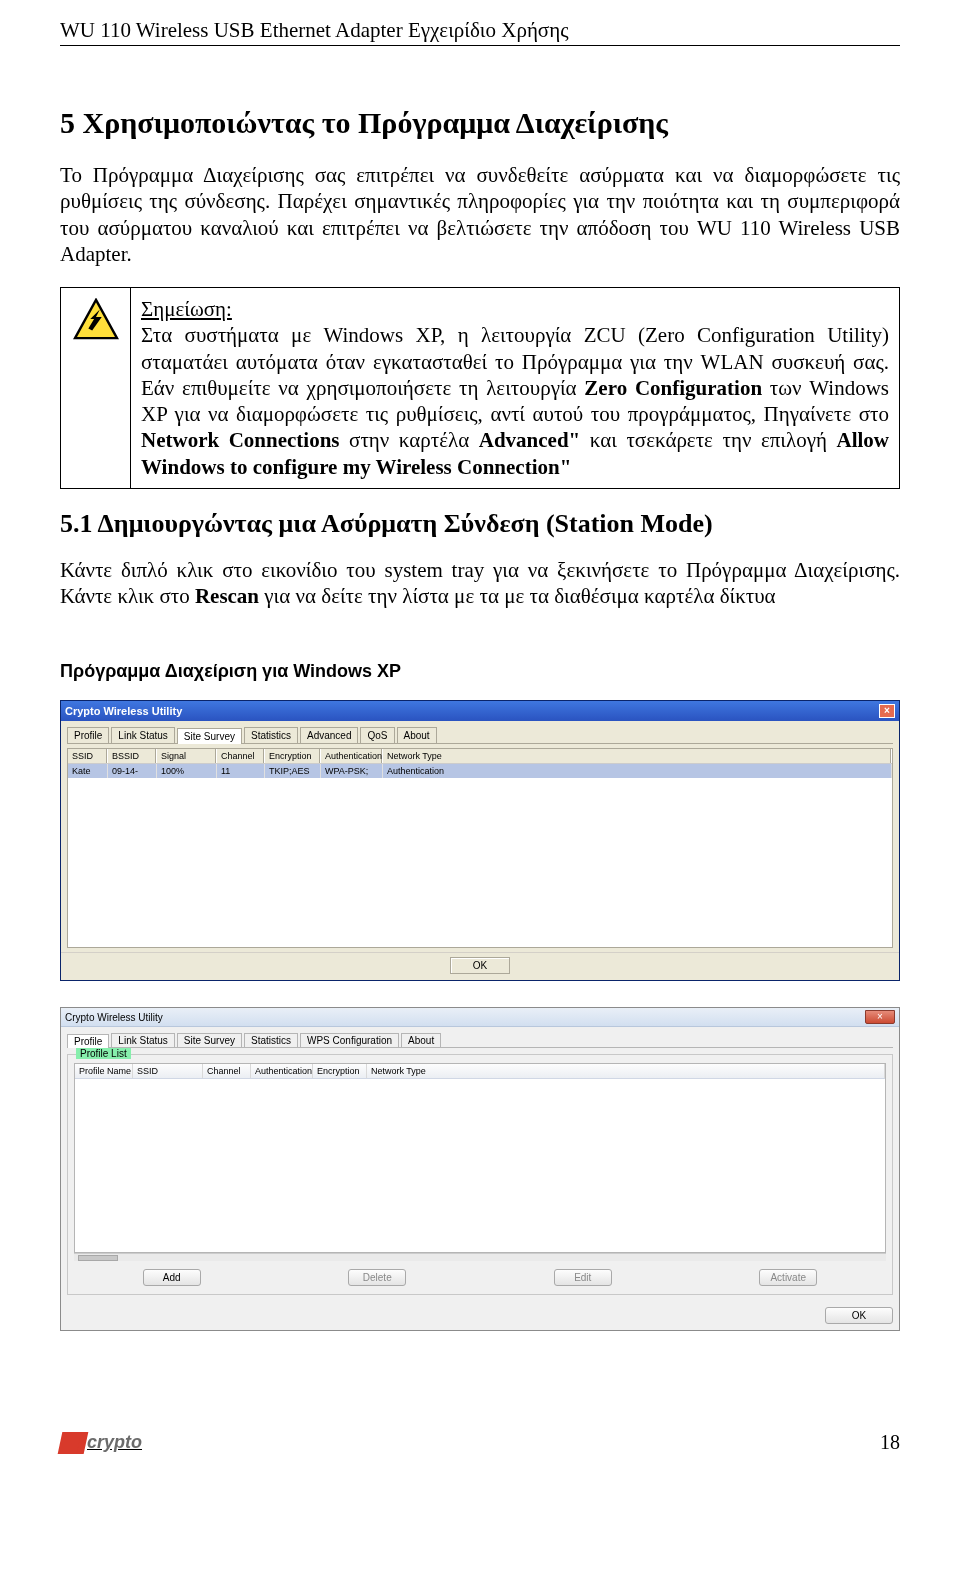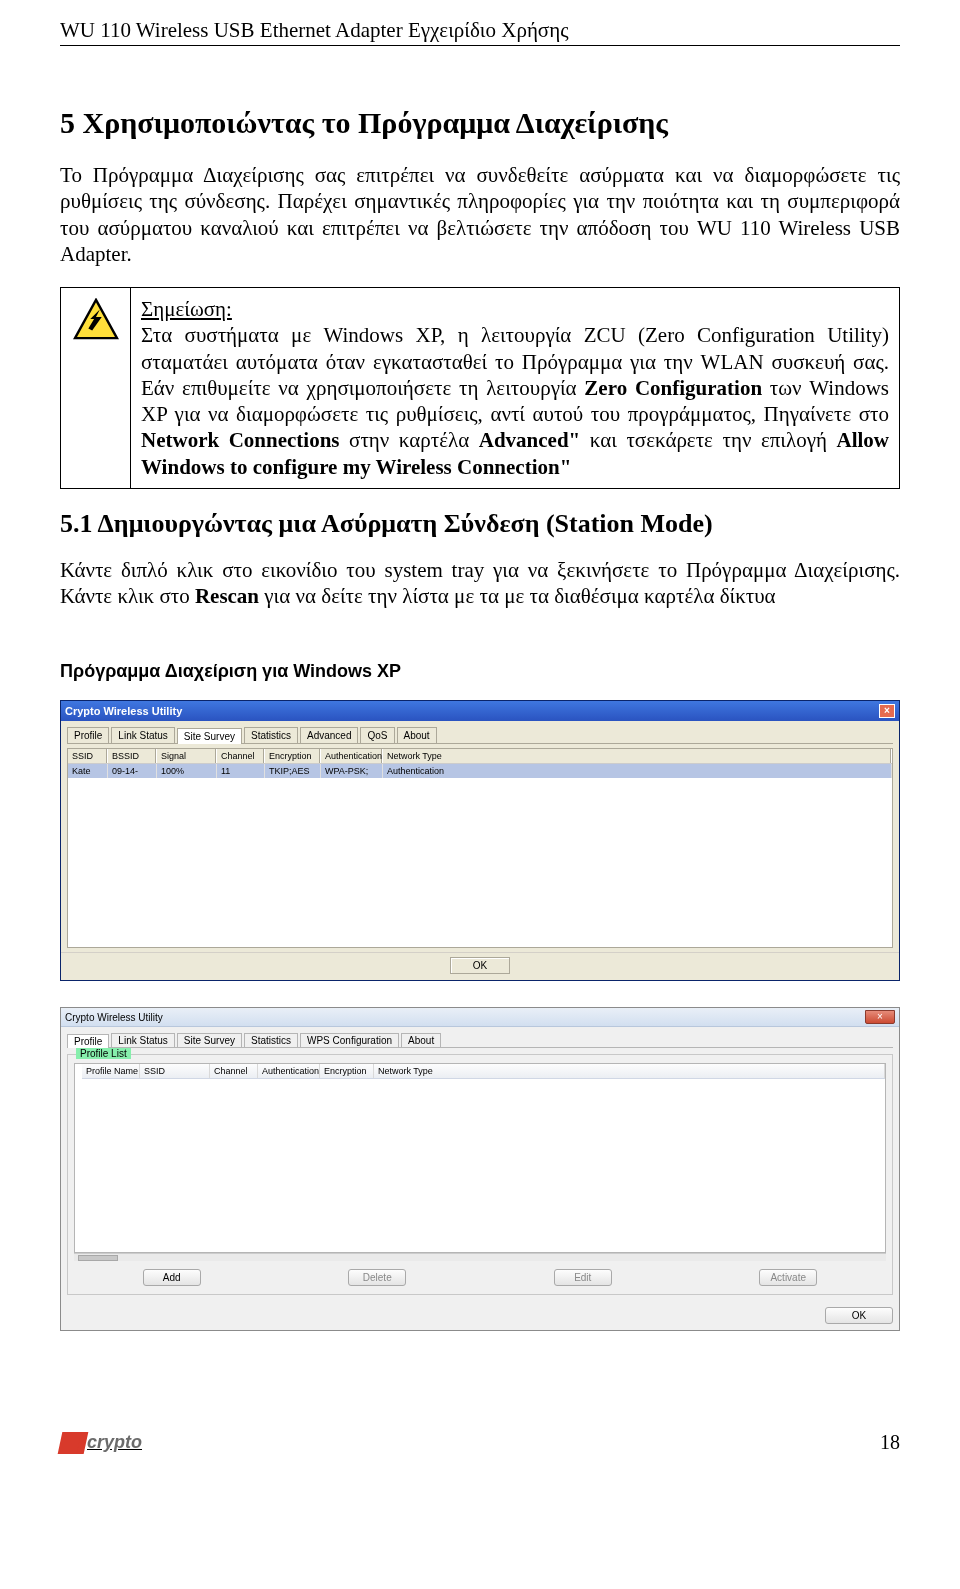--- a/index.html
+++ b/index.html
@@ -160,21 +160,21 @@
   }
   .vs-body { padding: 6px; }
   .vs-tabs { display:flex; gap:2px; border-bottom:1px solid #b5b5b5; margin-bottom:6px;}
   .vs-tab { background:#f0f0f0; border:1px solid #b5b5b5; border-bottom:none; padding:1px 6px; font-size:10px; }
   .vs-tab.active { background:#fff; position:relative; top:1px; }
   .vs-group {
     border:1px solid #c8c8c8; padding:8px 6px 6px 6px; position:relative;
   }
   .vs-legend { position:absolute; top:-7px; left:8px; background:#86efac; padding:0 4px; font-size:10px; }
   .vs-table {
-    background:#fff; border:1px solid #b5b5b5; height:190px; overflow:hidden;padding-left:7px;
+    background:#fff; border:1px solid #b5b5b5; height:190px; overflow:hidden;
   }
   .vs-th-row { display:flex; background:linear-gradient(#fdfdfd,#ebeef3); border-bottom:1px solid #d0d7e5; font-size:9px;}
   .vs-th { padding:2px 4px; border-right:1px solid #d9d9d9; overflow:hidden; white-space:nowrap;}
   .v-pn{width:58px;} .v-ss{width:70px;} .v-ch{width:48px;} .v-au{width:62px;} .v-en{width:54px;} .v-nt{flex:1;}
   .vs-scroll { height:8px; background:#eaeaea; border-top:1px solid #ccc; display:flex; align-items:center; }
   .vs-scroll .bar { height:6px; width:40px; background:#c8c8c8; margin-left:4px; border:1px solid #a8a8a8;}
   .vs-btnrow { display:flex; justify-content:space-around; gap:14px; padding:8px 2px 2px 2px; }
   .vs-btn {
     border:1px solid #a9a9a9; background:linear-gradient(#fdfdfd,#e4e4e4);
     padding:2px 6px; font-size:10px; min-width:58px; text-align:center; border-radius:3px;

